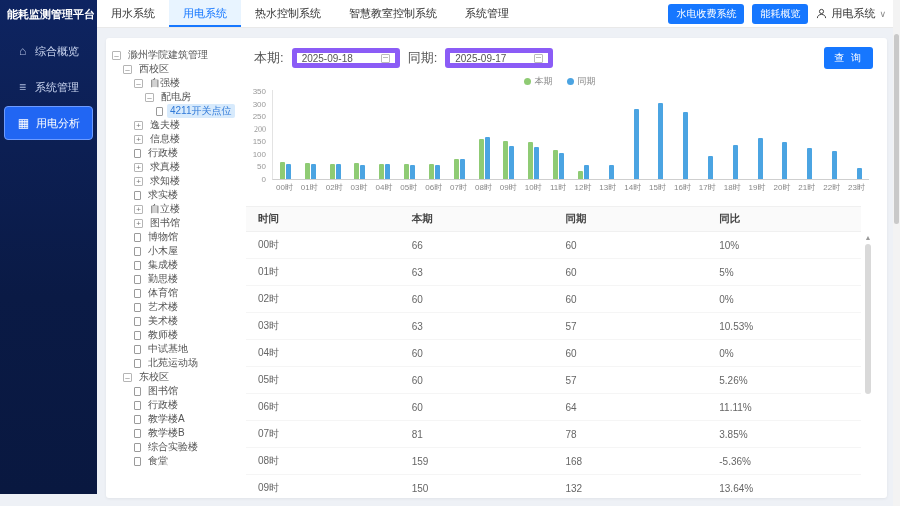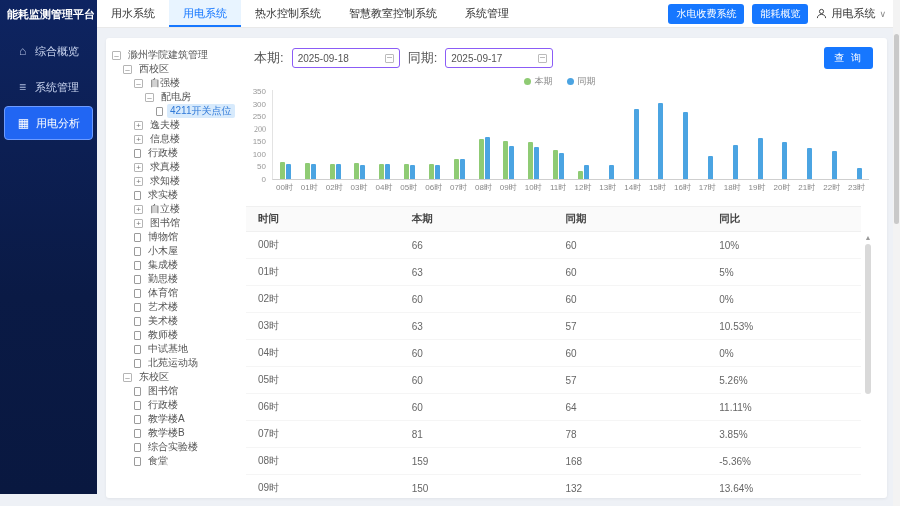--- a/index.html
+++ b/index.html
@@ -36,21 +36,21 @@
   .docicon { width:7px; height:9px; border:1px solid #9a9a9a; border-radius:1px; margin-right:4px; flex:none; background:#fff; }
   .tlabel { padding:0 3px; border-radius:2px; }
   .tnode.selected .tlabel { background:#d7eafc; color:#2f79d8; }
 
   
   .main { flex:1; padding:8px 14px 0 10px; position:relative; min-width:0; }
 
   .toolbar { display:flex; align-items:center; height:24px; gap:8px; }
   .seg { display:flex; }
   .tlab { font-size:13px; color:#555; white-space:nowrap; }
-  .dateinput { width:108px; height:20px; border:1px solid #8b5cf6; border-radius:3px; display:flex; align-items:center; padding:0 5px; gap:4px; background:#fff; cursor:pointer; }
+  .dateinput { width:108px; height:20px; border:5px solid #8b5cf6; border-radius:3px; display:flex; align-items:center; padding:0 5px; gap:4px; background:#fff; cursor:pointer; }
   .dateinput input { border:none; outline:none; font-size:10px; color:#555; width:100%; font-family:inherit; background:transparent; }
   .cal { width:9px; height:9px; border:1px solid #bbb; border-radius:1px; position:relative; flex:none; }
   .cal::before { content:""; position:absolute; left:1px; right:1px; top:2px; border-top:1px solid #bbb; }
   .query-btn { margin-left:auto; background:#1677ff; color:#fff; border:none; border-radius:3px; font-size:10px; padding:4px 10px; cursor:pointer; white-space:nowrap; letter-spacing:2px; }
 
   
   .chart { margin-top:4px; position:relative; height:122px; }
   .legend { display:flex; justify-content:center; gap:14px; height:14px; align-items:center; }
   .legend-item { display:flex; align-items:center; gap:4px; font-size:9px; color:#888; cursor:pointer; }
   .dot { width:7px; height:7px; border-radius:50%; }

